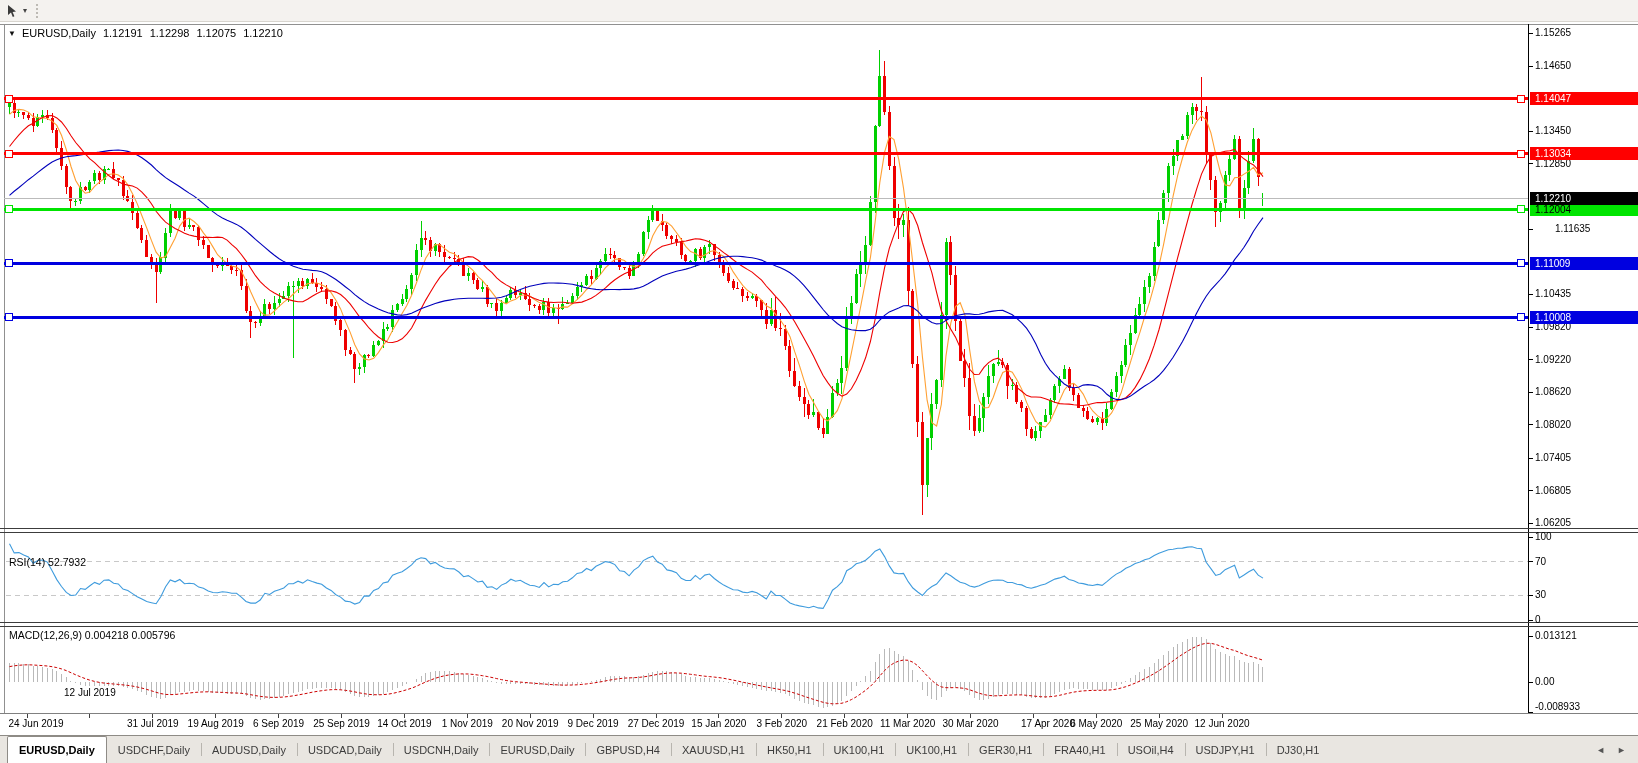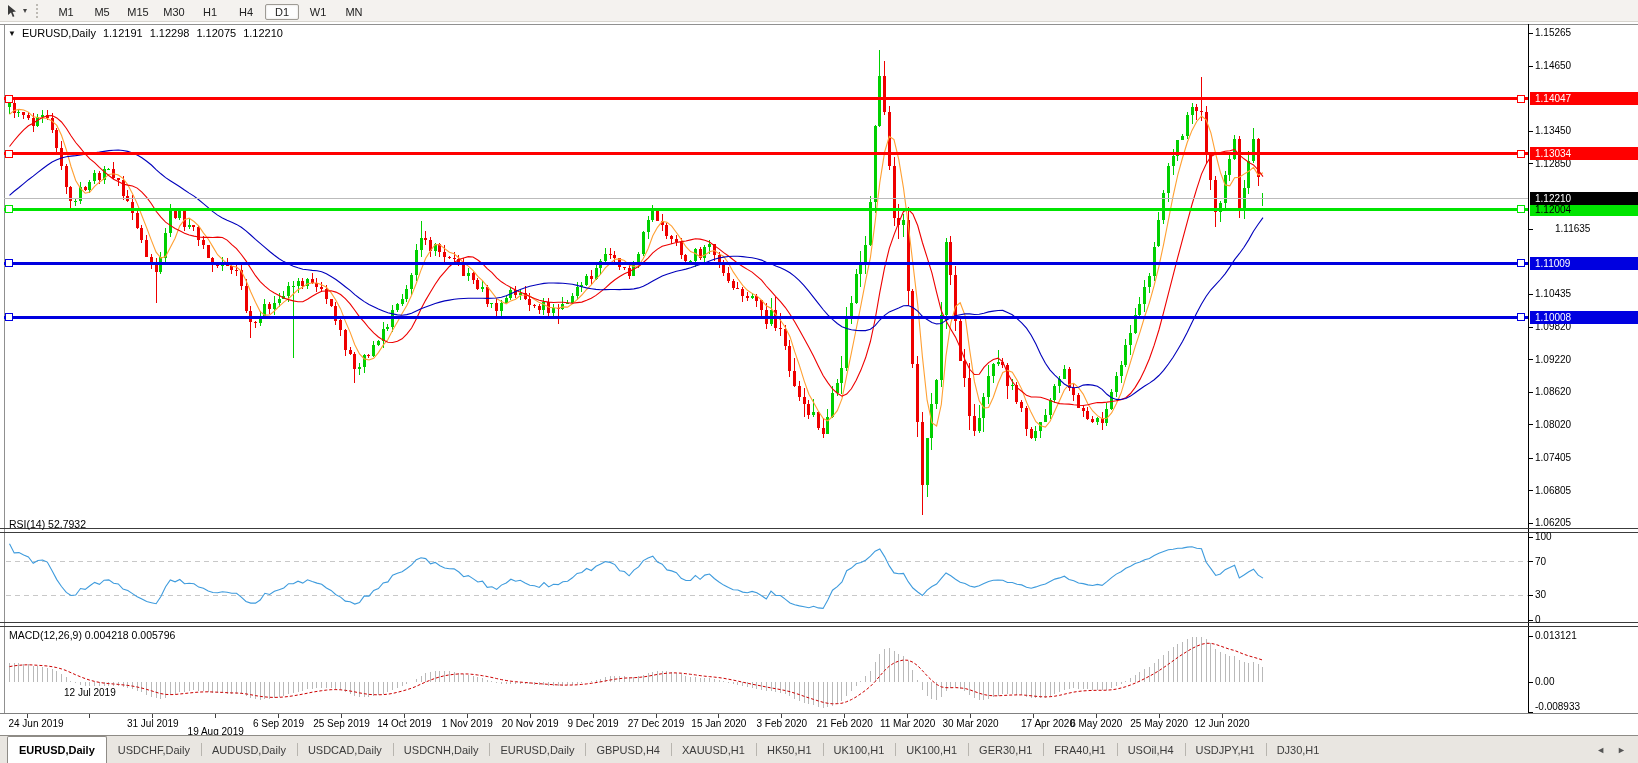--- a/index.html
+++ b/index.html
@@ -18,21 +18,21 @@
   #plot{position:absolute;left:0;top:0;width:1638px;height:763px;z-index:1;}
   #labels{position:absolute;left:0;top:0;width:1612px;height:763px;z-index:3;pointer-events:none;}
   .lab{position:absolute;font-size:10px;color:#000;white-space:nowrap;}
   .badge{position:absolute;left:1530px;width:108px;height:13px;line-height:13px;
          font-size:10px;padding-left:5px;z-index:3;}
   .datelab{transform:translateX(-50%);}
   .chart-title{position:absolute;left:8px;top:27px;font-size:11px;color:#000;z-index:4;
                display:flex;align-items:center;gap:7px;}
   .chart-title .tcaret{font-size:8px;color:#111;margin-right:-1px;}
   .plabel{position:absolute;left:9px;font-size:10.5px;color:#000;z-index:4;}
-  .plabel.rsi{top:518px;}
+  .plabel.rsi{top:556px;}
   .plabel.macd{top:629px;}
   
   .tabbar{position:absolute;top:735px;left:0;height:27px;right:0;background:#E9E6E1;
           border-top:1px solid #8E8B86;display:flex;align-items:stretch;padding-left:7px;z-index:6;}
   .tabs{display:flex;align-items:stretch;}
   .tab{display:flex;align-items:center;padding:0 11px;font-size:11px;color:#3C3C3C;position:relative;cursor:default;}
   .tab + .tab::before{content:"";position:absolute;left:0;top:7px;bottom:7px;width:1px;background:#B8B5AF;}
   .tab.active{background:#FFFFFF;border:1px solid #8E8B86;border-bottom:none;border-radius:2px 2px 0 0;
               font-weight:700;color:#000;margin-top:0px;}
   .tab.active + .tab::before{display:none;}
@@ -46,21 +46,20 @@
 <div>
 
   <div class="toolbar">
     <span class="tool-ico">
       <svg width="14" height="14" viewBox="0 0 14 14">
         <path d="M2 1 L2 11 L5 8.5 L6.8 13 L8.4 12.2 L6.6 8 L10 7.6 Z" fill="#3A3A3A"></path>
       </svg>
     </span>
     <span class="caret">▾</span>
     <span class="grip"></span>
-    <div id="tf-wrap"><span class="tf">M1</span><span class="tf">M5</span><span class="tf">M15</span><span class="tf">M30</span><span class="tf">H1</span><span class="tf">H4</span><span class="tf active">D1</span><span class="tf">W1</span><span class="tf">MN</span></div>
   </div>
 
   <div id="plot"><svg width="1638" height="763" viewBox="0 0 1638 763" xmlns="http://www.w3.org/2000/svg">
         <line x1="0" y1="24.5" x2="1638" y2="24.5" stroke="#909090" stroke-width="1" shape-rendering="crispEdges"></line>
         <line x1="4.5" y1="24" x2="4.5" y2="713" stroke="#909090" stroke-width="1" shape-rendering="crispEdges"></line>
         <line x1="1528.5" y1="24" x2="1528.5" y2="713" stroke="#000000" stroke-width="1" shape-rendering="crispEdges"></line>
         <line x1="0" y1="713.5" x2="1638" y2="713.5" stroke="#808080" stroke-width="1" shape-rendering="crispEdges"></line>
         <line x1="0" y1="528.5" x2="1638" y2="528.5" stroke="#3C3C3C" stroke-width="1.5" shape-rendering="crispEdges"></line>
         <line x1="0" y1="532.5" x2="1638" y2="532.5" stroke="#3C3C3C" stroke-width="1.5" shape-rendering="crispEdges"></line>
         <line x1="0" y1="622.5" x2="1638" y2="622.5" stroke="#3C3C3C" stroke-width="1.5" shape-rendering="crispEdges"></line>
@@ -970,21 +969,21 @@
       <div class="lab " style="left: 1535px; top: 531px;">100</div>
       <div class="lab " style="left: 1535px; top: 556px;">70</div>
       <div class="lab " style="left: 1535px; top: 589px;">30</div>
       <div class="lab " style="left: 1535px; top: 614px;">0</div>
       <div class="lab " style="left: 1535px; top: 630px;">0.013121</div>
       <div class="lab " style="left: 1535px; top: 676px;">0.00</div>
       <div class="lab " style="left: 1535px; top: 701px; text-align: center;">-0.008933</div>
       <div class="lab datelab" style="left: 27px; top: 718px; padding-left: 18px;">24 Jun 2019</div>
       <div class="lab datelab" style="left: 89.9px; top: 687px;">12 Jul 2019</div>
       <div class="lab datelab" style="left: 152.8px; top: 718px;">31 Jul 2019</div>
-      <div class="lab datelab" style="left: 215.7px; top: 718px; margin-top: 8px;">19 Aug 2019</div>
+      <div class="lab datelab" style="left: 215.7px; top: 718px;">19 Aug 2019</div>
       <div class="lab datelab" style="left: 278.6px; top: 718px;">6 Sep 2019</div>
       <div class="lab datelab" style="left: 341.5px; top: 718px;">25 Sep 2019</div>
       <div class="lab datelab" style="left: 404.4px; top: 718px;">14 Oct 2019</div>
       <div class="lab datelab" style="left: 467.3px; top: 718px;">1 Nov 2019</div>
       <div class="lab datelab" style="left: 530.2px; top: 718px;">20 Nov 2019</div>
       <div class="lab datelab" style="left: 593.1px; top: 718px;">9 Dec 2019</div>
       <div class="lab datelab" style="left: 656px; top: 718px;">27 Dec 2019</div>
       <div class="lab datelab" style="left: 718.9px; top: 718px;">15 Jan 2020</div>
       <div class="lab datelab" style="left: 781.8px; top: 718px;">3 Feb 2020</div>
       <div class="lab datelab" style="left: 844.7px; top: 718px;">21 Feb 2020</div>

